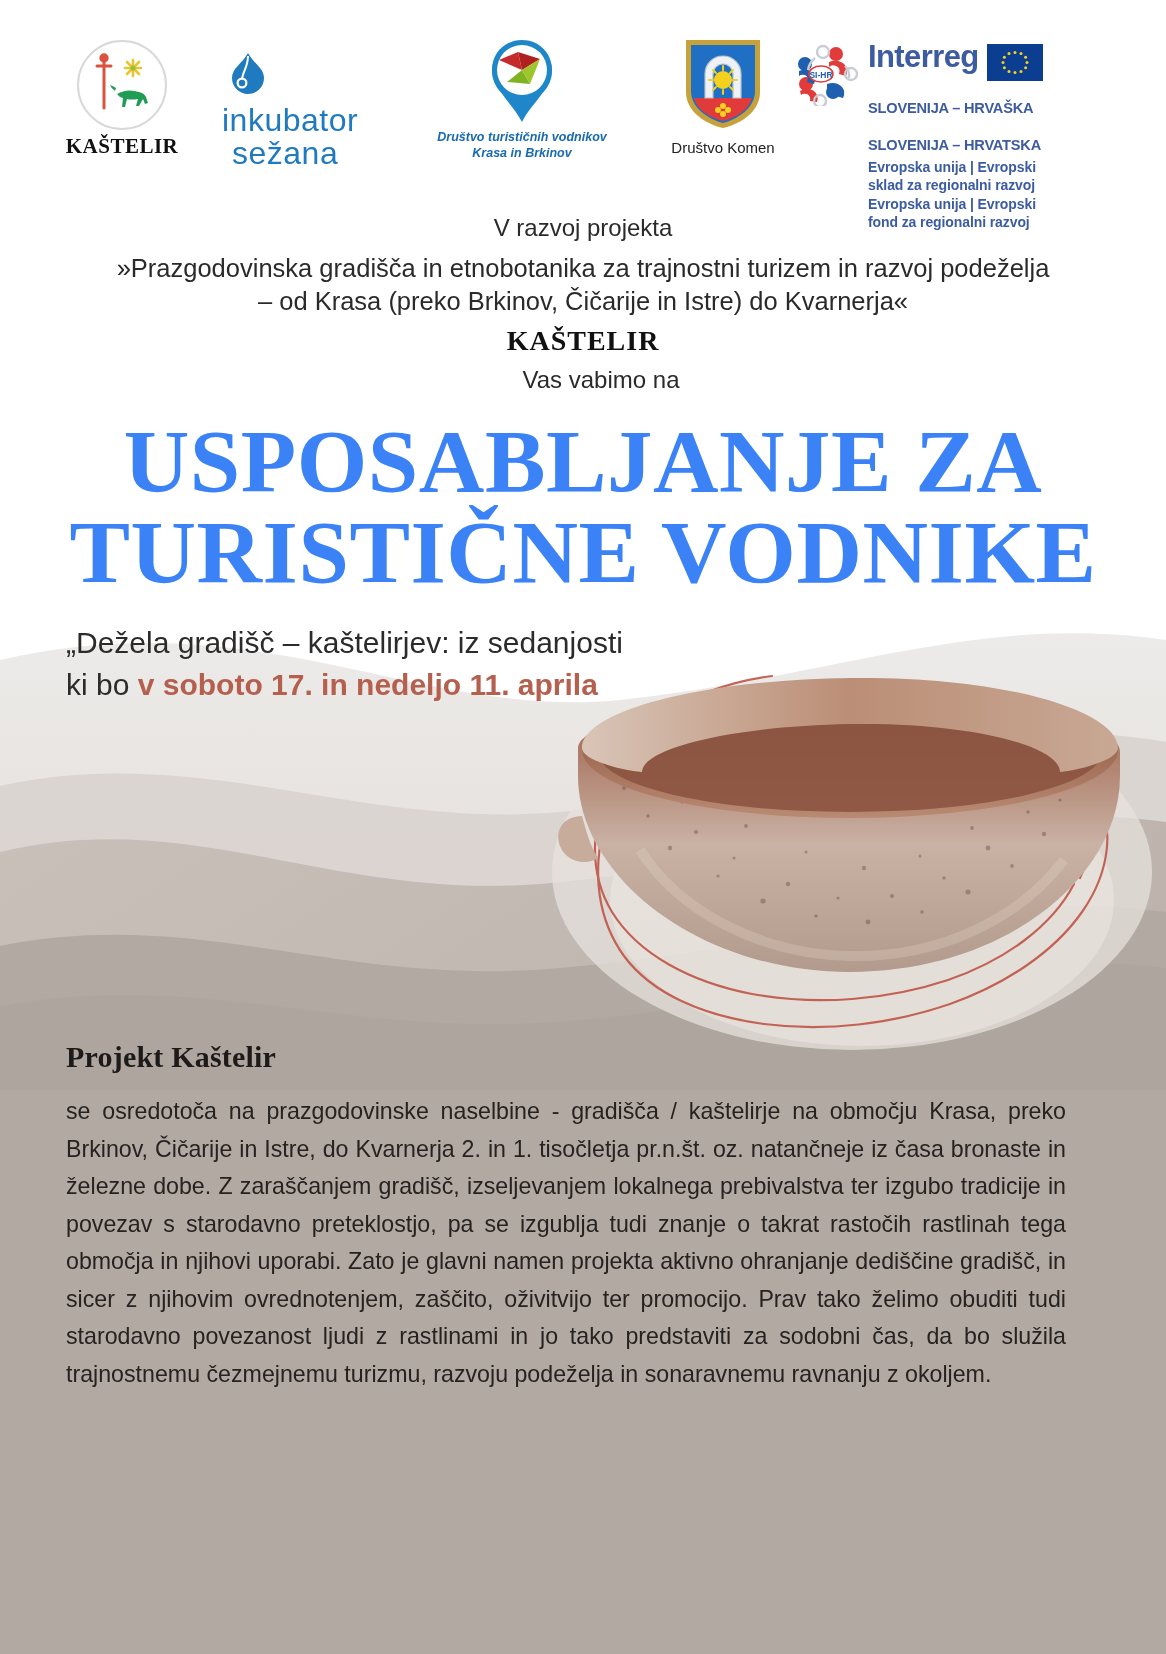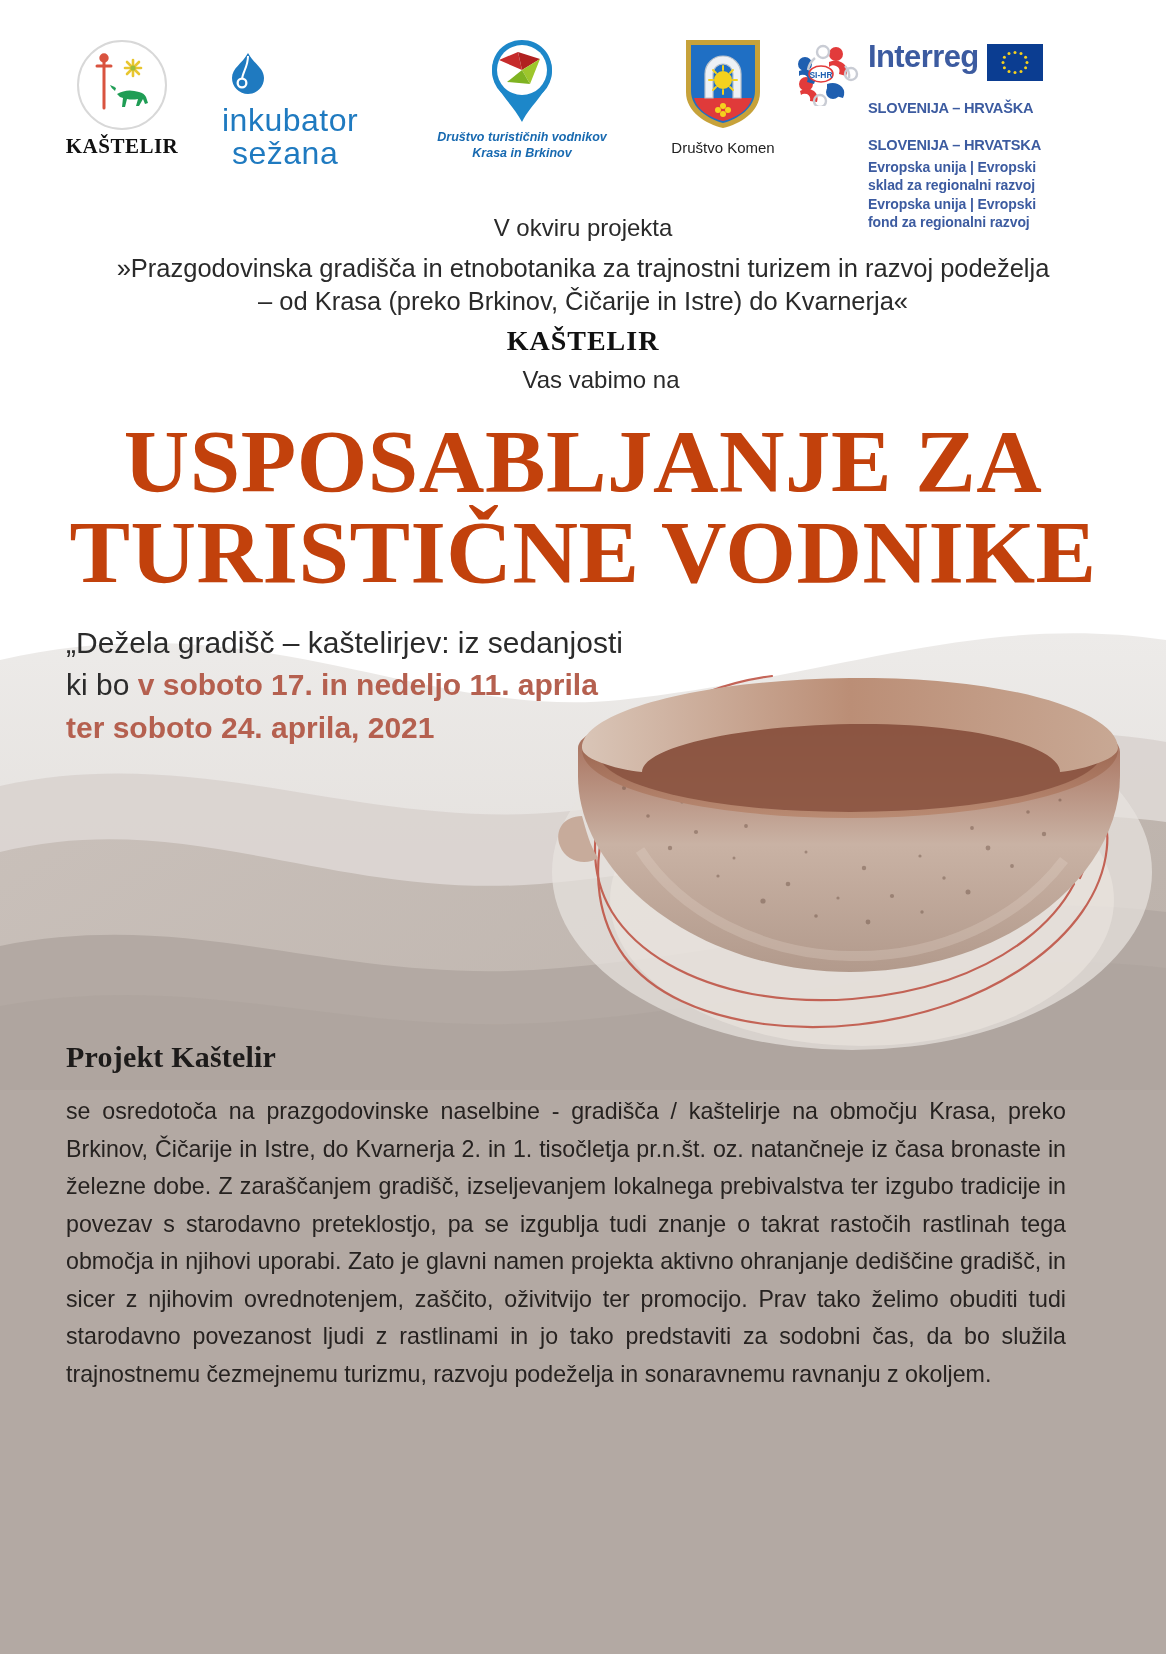--- a/index.html
+++ b/index.html
@@ -43,21 +43,21 @@
 
   
   .intro{position:absolute;left:0;top:212px;width:1166px;text-align:center;z-index:6;color:#2a2a2a;}
   .intro .l1{font-size:24px;line-height:1.35;font-weight:400;}
   .intro .l2{font-size:25.5px;line-height:1.28;font-weight:400;margin-top:8px;}
   .intro .l3{font-family:"Liberation Serif", serif;font-weight:700;font-size:28px;letter-spacing:1px;margin-top:7px;color:#111;}
   .intro .l4{font-size:24px;margin-top:9px;font-weight:400;padding-left:36px;}
 
   
   .title{position:absolute;left:0;top:416px;width:1166px;text-align:center;z-index:6;
-    font-family:"Liberation Serif", serif;font-weight:700;color:#c2410c;
+    font-family:"Liberation Serif", serif;font-weight:700;color:#3b82f6;
     font-size:89px;line-height:1.02;letter-spacing:.5px;}
   .title .tl{display:block;transform:scaleX(1.02);}
 
   
   .subtitle{position:absolute;left:66px;top:622px;width:620px;z-index:6;
     font-size:30px;line-height:1.41;color:#2b2b2b;font-weight:400;}
   .dates{color:#b5604f;font-weight:700;}
 
   
   .artwork{position:absolute;left:520px;top:620px;width:640px;height:440px;z-index:4;}
@@ -244,21 +244,21 @@
           <div class="ir-sub">SLOVENIJA – HRVAŠKA</div>
           <div class="ir-sub">SLOVENIJA – HRVATSKA</div>
           <div class="ir-fine">Evropska unija  |  Evropski sklad za regionalni razvoj</div>
           <div class="ir-fine" style="margin-top:0;">Evropska unija  |  Evropski fond za regionalni razvoj</div>
         </div>
       </div>
     </div>
   </div>
 
   <div class="intro">
-    <div class="l1">V okviru projekta</div>
+    <div class="l1">V razvoj projekta</div>
     <div class="l2">»Prazgodovinska gradišča in etnobotanika za trajnostni turizem in razvoj podeželja</div>
     <div class="l2" style="margin-top:0;">– od Krasa  (preko Brkinov, Čičarije in Istre) do Kvarnerja«</div>
     <div class="l3">KAŠTELIR</div>
     <div class="l4">Vas vabimo na</div>
   </div>
 
   <div class="title">
     <span class="tl">USPOSABLJANJE ZA</span>
     <span class="tl">TURISTIČNE VODNIKE</span>
   </div>
@@ -363,21 +363,20 @@
         <path d="M120 230 C160 292 240 334 330 336 C420 338 500 298 544 240" fill="none" stroke="#e7d8cc" stroke-width="10" opacity="0.28"></path>
       </g>
     </svg>
   </div>
 
   <div class="subtitle">
     <div>„Dežela gradišč – kaštelirjev: iz sedanjosti</div>
     <div>
       <span>ki bo </span><span class="dates">v soboto 17. in nedeljo 11. aprila</span>
     </div>
-    <div class="dates">ter soboto 24. aprila, 2021</div>
   </div>
 
   <div class="body-sec">
     <div class="body-head">Projekt Kaštelir</div>
     <div class="body-text">se osredotoča na prazgodovinske naselbine - gradišča / kaštelirje na območju Krasa, preko Brkinov, Čičarije in Istre, do Kvarnerja 2. in 1. tisočletja pr.n.št. oz. natančneje iz časa bronaste in železne dobe. Z zaraščanjem gradišč, izseljevanjem lokalnega prebivalstva ter izgubo tradicije in povezav s starodavno preteklostjo, pa se izgublja tudi znanje o takrat rastočih rastlinah tega območja in njihovi uporabi. Zato je glavni namen projekta aktivno ohranjanje dediščine gradišč, in sicer z njihovim ovrednotenjem, zaščito, oživitvijo ter promocijo. Prav tako želimo obuditi tudi starodavno povezanost ljudi z rastlinami in jo tako predstaviti za sodobni čas, da bo služila trajnostnemu čezmejnemu turizmu, razvoju podeželja in sonaravnemu ravnanju z okoljem.</div>
   </div>
 
 </div>
 
 </body></html>

